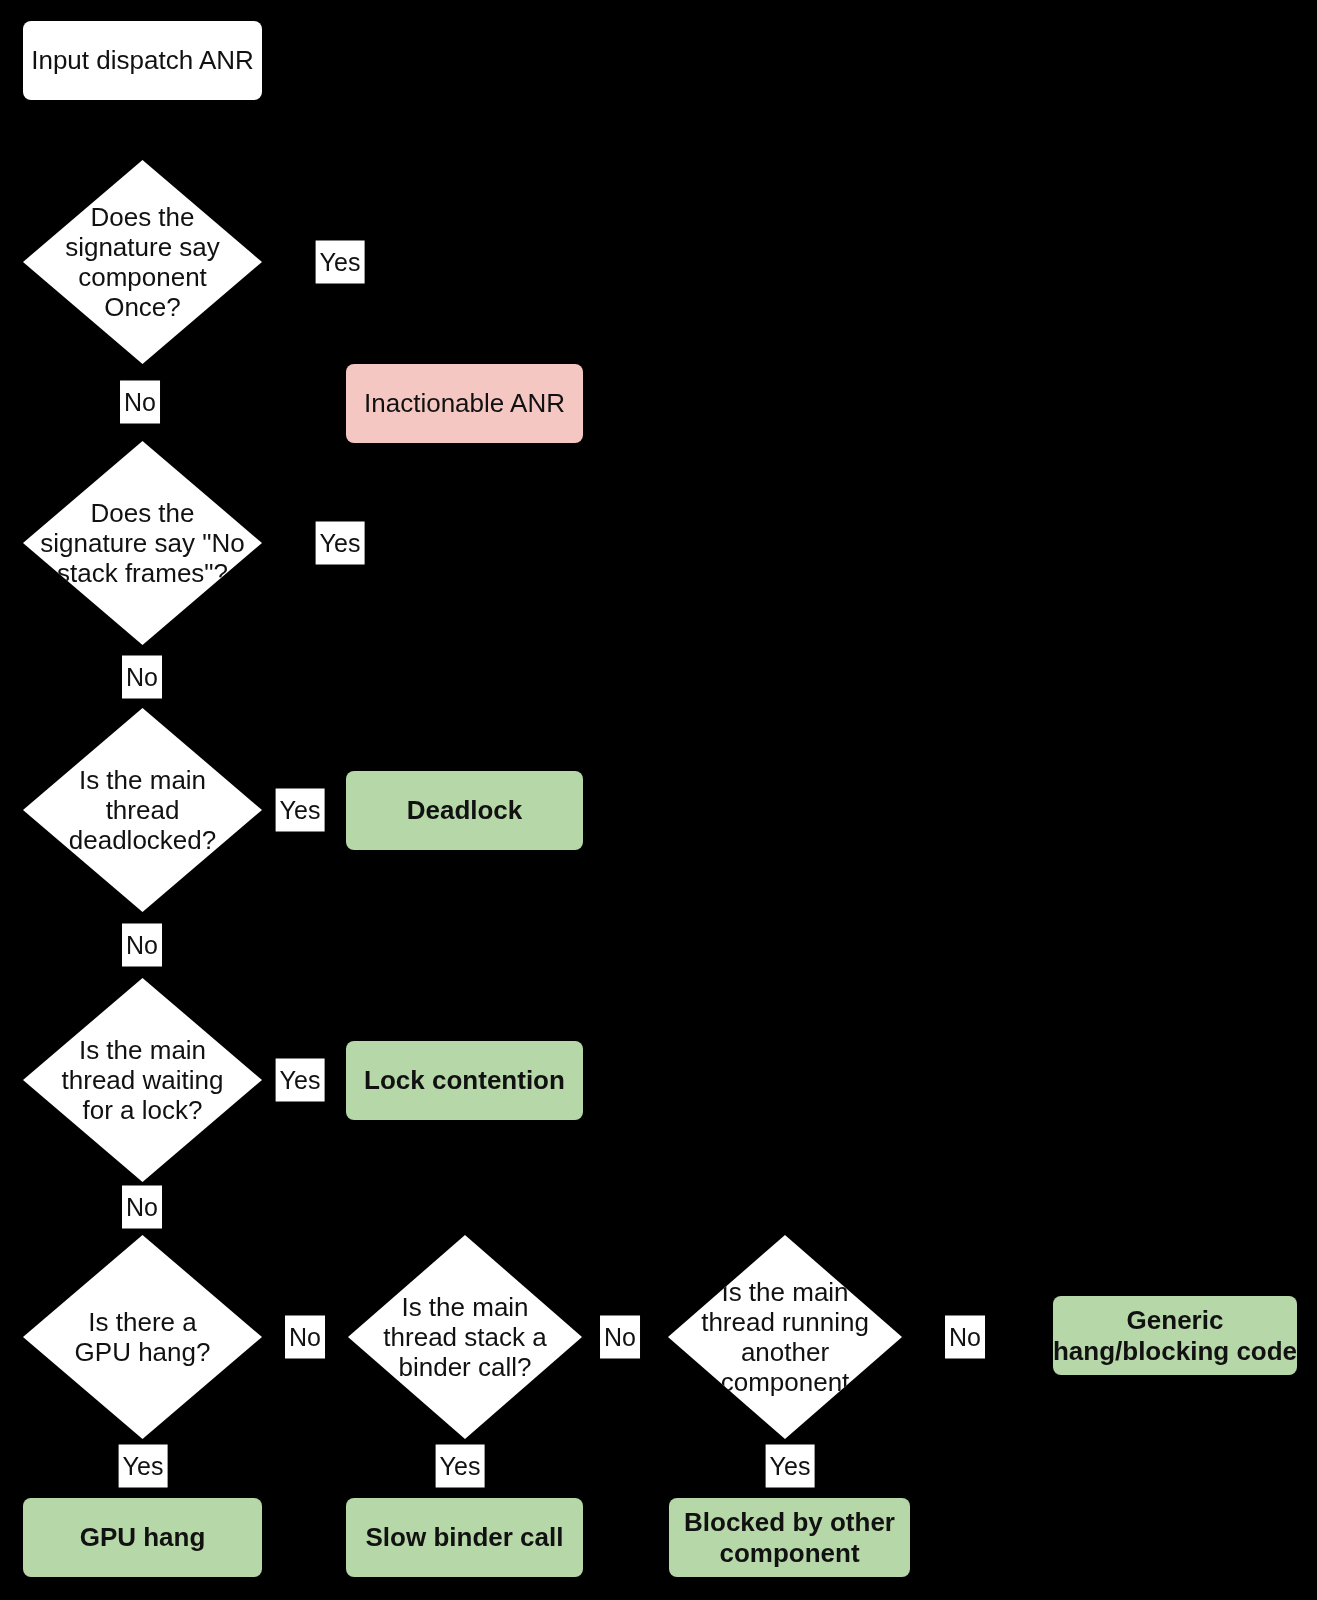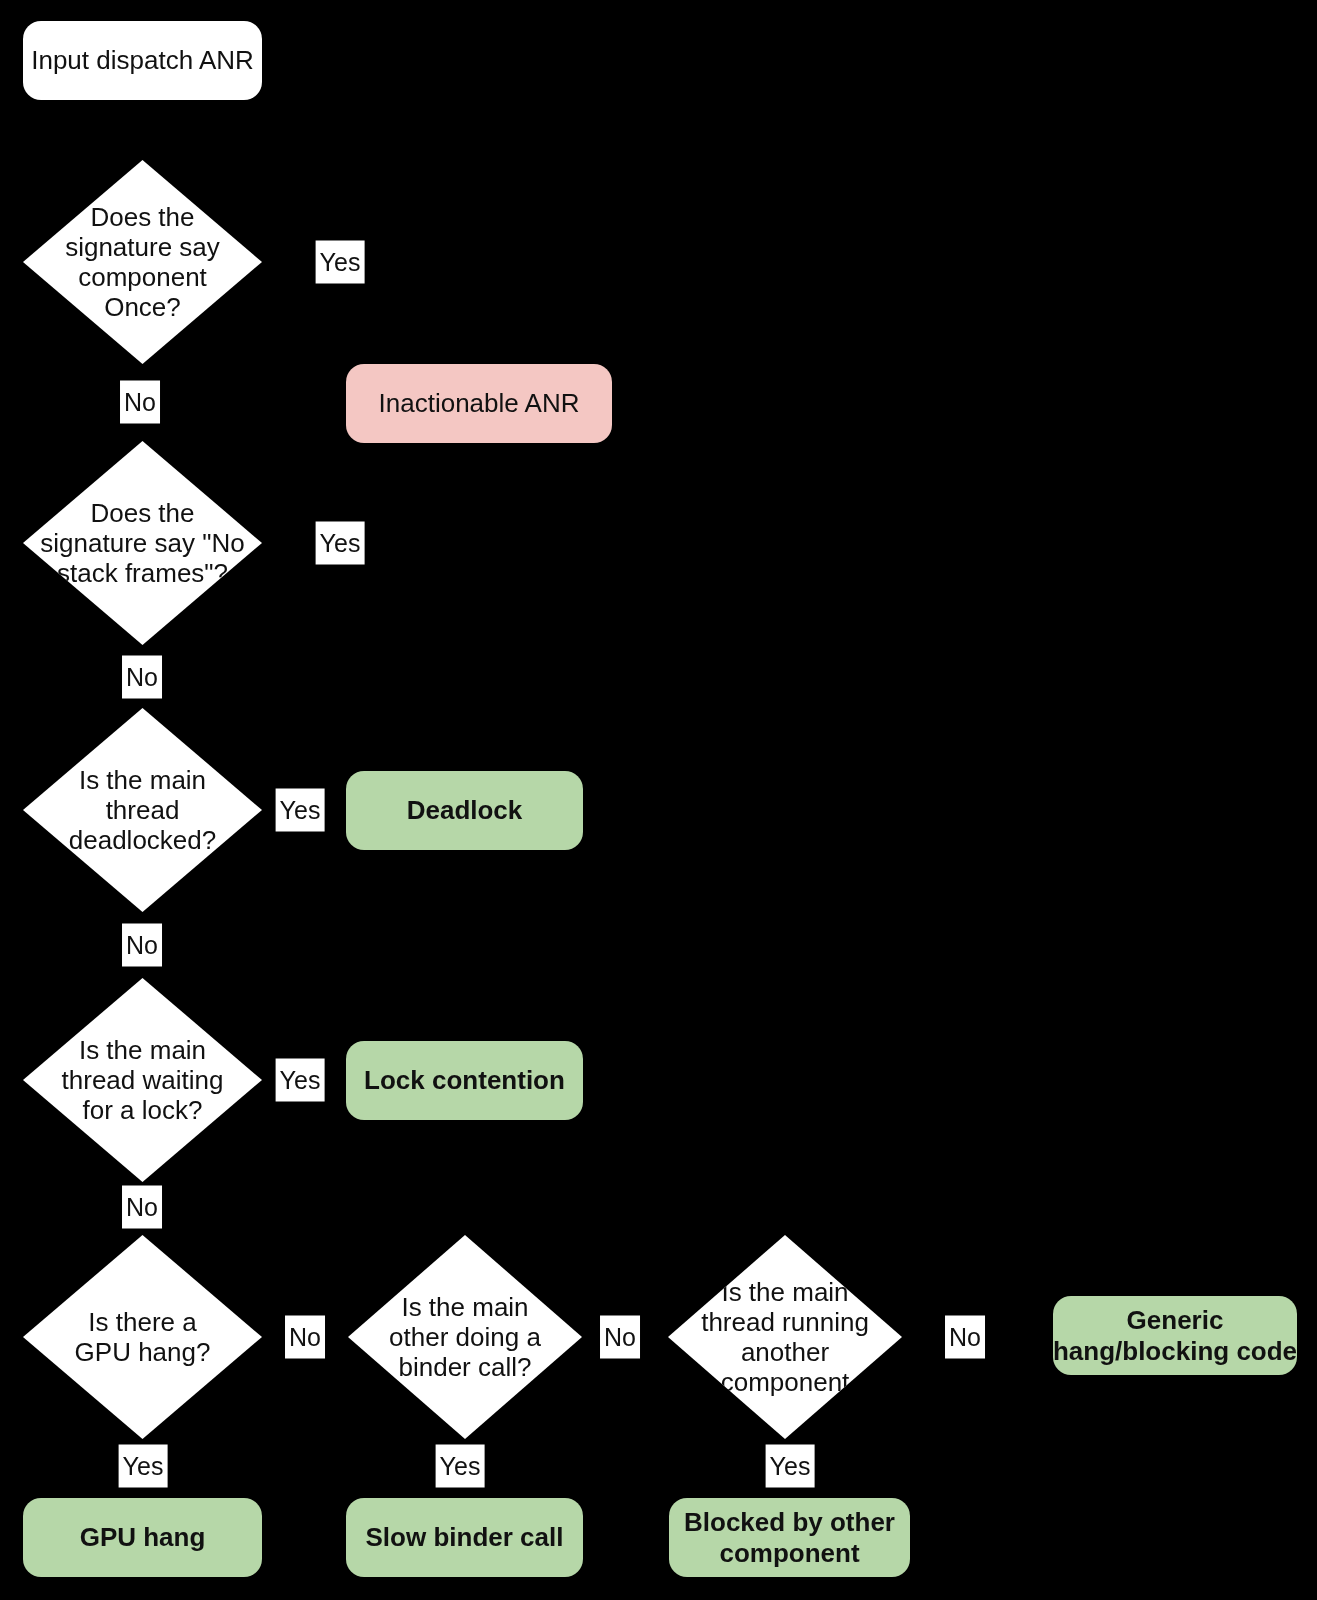--- a/index.html
+++ b/index.html
@@ -5,21 +5,21 @@
   html,body{margin:0;padding:0;background:#000;}
   .canvas{
     position:relative;width:1317px;height:1600px;background:#000000;
     font-family:"Liberation Sans",sans-serif;color:#111111;overflow:hidden;
   }
   .node{
     position:absolute;display:flex;flex-direction:column;
     align-items:center;justify-content:center;text-align:center;
     font-size:26px;line-height:1.16;
   }
-  .box{border-radius:18px;}
+  .box{border-radius:8px;}
   .start{background:#ffffff;}
   .bad{background:#f4c7c3;}
   .good{background:#b6d7a8;font-weight:bold;}
   .diamond{
     background:#ffffff;
     clip-path:polygon(50% 0%,100% 50%,50% 100%,0% 50%);
   }
   .line{white-space:nowrap;}
   .edge-label{
     position:absolute;transform:translate(-50%,-50%);
@@ -61,32 +61,32 @@
     <div class="line">for a lock?</div>
   </div>
 
   <div class="node diamond" style="left:23px;top:1235px;width:239px;height:204px">
     <div class="line">Is there a</div>
     <div class="line">GPU hang?</div>
   </div>
 
   <div class="node diamond" style="left:348px;top:1235px;width:234px;height:204px">
     <div class="line">Is the main</div>
-    <div class="line">other doing a</div>
+    <div class="line">thread stack a</div>
     <div class="line">binder call?</div>
   </div>
 
   <div class="node diamond" style="left:668px;top:1235px;width:234px;height:204px">
     <div class="line">Is the main</div>
     <div class="line">thread running</div>
     <div class="line">another</div>
     <div class="line">component</div>
   </div>
 
-  <div class="node box bad" style="left:346px;top:364px;width:266px;height:79px">
+  <div class="node box bad" style="left:346px;top:364px;width:237px;height:79px">
     <div class="line">Inactionable ANR</div>
   </div>
 
   <div class="node box good" style="left:346px;top:771px;width:237px;height:79px">
     <div class="line">Deadlock</div>
   </div>
 
   <div class="node box good" style="left:346px;top:1041px;width:237px;height:79px">
     <div class="line">Lock contention</div>
   </div>

